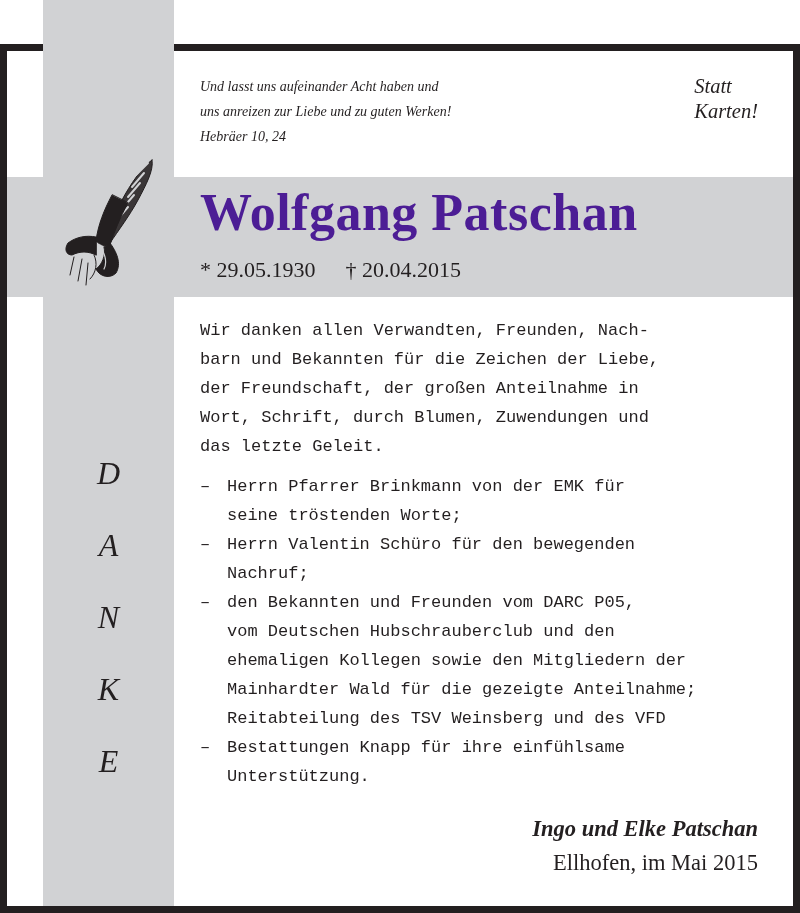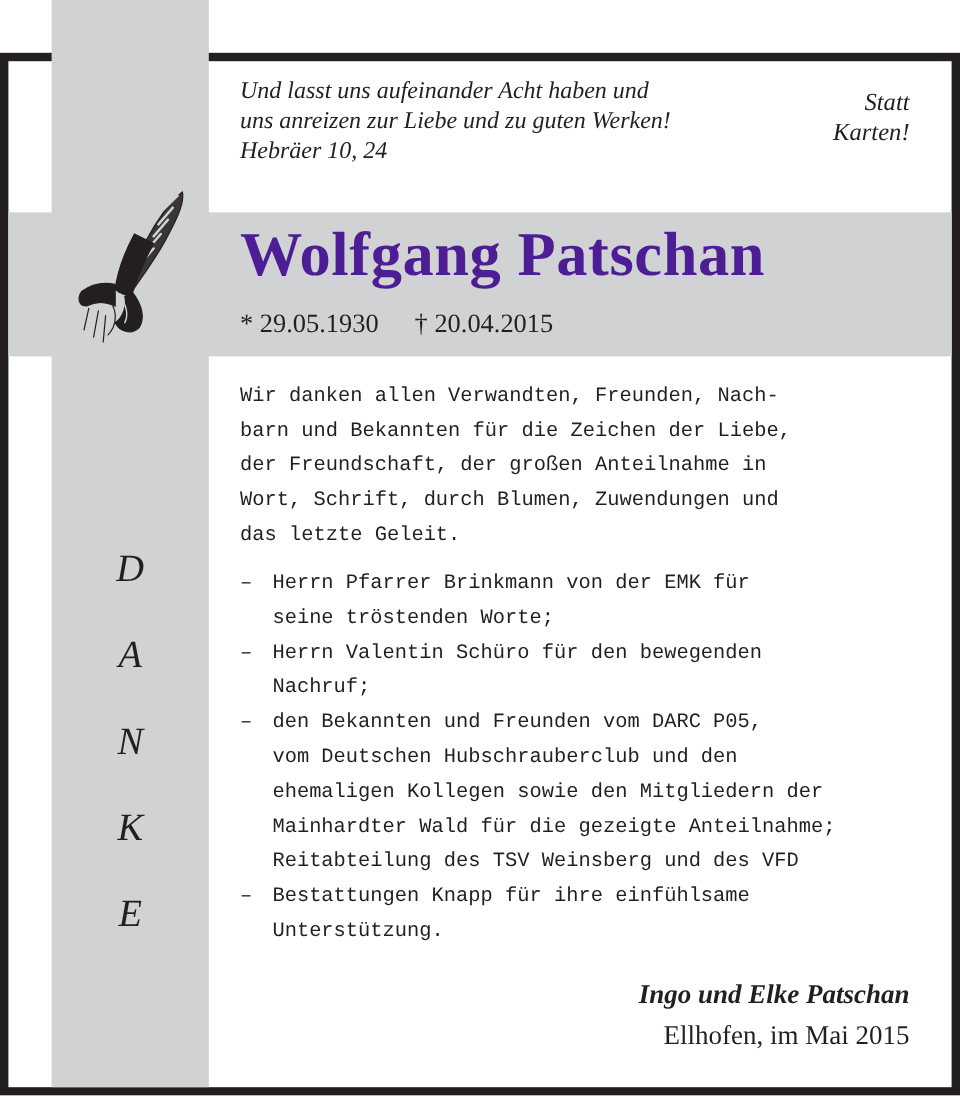--- a/index.html
+++ b/index.html
@@ -2,24 +2,24 @@
 <html><head>
 <meta charset="utf-8">
 <style>
   html, body { margin:0; padding:0; }
   body { width:800px; height:913px; position:relative; background:#ffffff; overflow:hidden;
          font-family:"DejaVu Serif","Liberation Serif",serif; color:#231f20; }
   .frame { position:absolute; left:0; top:44px; width:800px; height:869px; box-sizing:border-box;
            border:7px solid #231f20; border-top-width:7px; background:#fff; }
   .vbar { position:absolute; left:43px; top:0; width:131px; height:906px; background:#d1d2d4; }
   .hband { position:absolute; left:7px; top:177px; width:786px; height:120px; background:#d1d2d4; }
-  .verse { position:absolute; left:200px; top:64px; width:445px; font-family:"Liberation Serif",serif;
-           font-style:italic; font-size:20px; line-height:25px; color:#231f20; }
+  .verse { position:absolute; left:200px; top:74px; width:445px; font-family:"Liberation Serif",serif;
+           font-style:italic; font-size:14px; line-height:25px; color:#231f20; }
   .verse .ref { text-align:left; }
-  .statt { position:absolute; right:42px; top:74px; text-align:right; font-family:"Liberation Serif",serif;
+  .statt { position:absolute; right:42px; top:74px; text-align:left; font-family:"Liberation Serif",serif;
            font-style:italic; font-size:20.5px; line-height:25px; }
   .hands { position:absolute; left:52px; top:155px; width:110px; height:135px; }
   .name { position:absolute; left:200px; top:181px; font-family:"Liberation Serif",serif; font-weight:bold;
           font-size:52px; line-height:64px; letter-spacing:0.5px; color:#4c1d95; }
   .dates { position:absolute; left:200px; top:255px; font-family:"Liberation Serif",serif; font-size:22px; line-height:30px; }
   .dates span { margin-right:30px; }
   .body { position:absolute; left:200px; top:316px; width:560px; font-family:Liberation Mono, monospace;
           font-size:17px; line-height:29px; }
   .intro { margin:0 0 11px 0; }
   .intro div { white-space:nowrap; }

